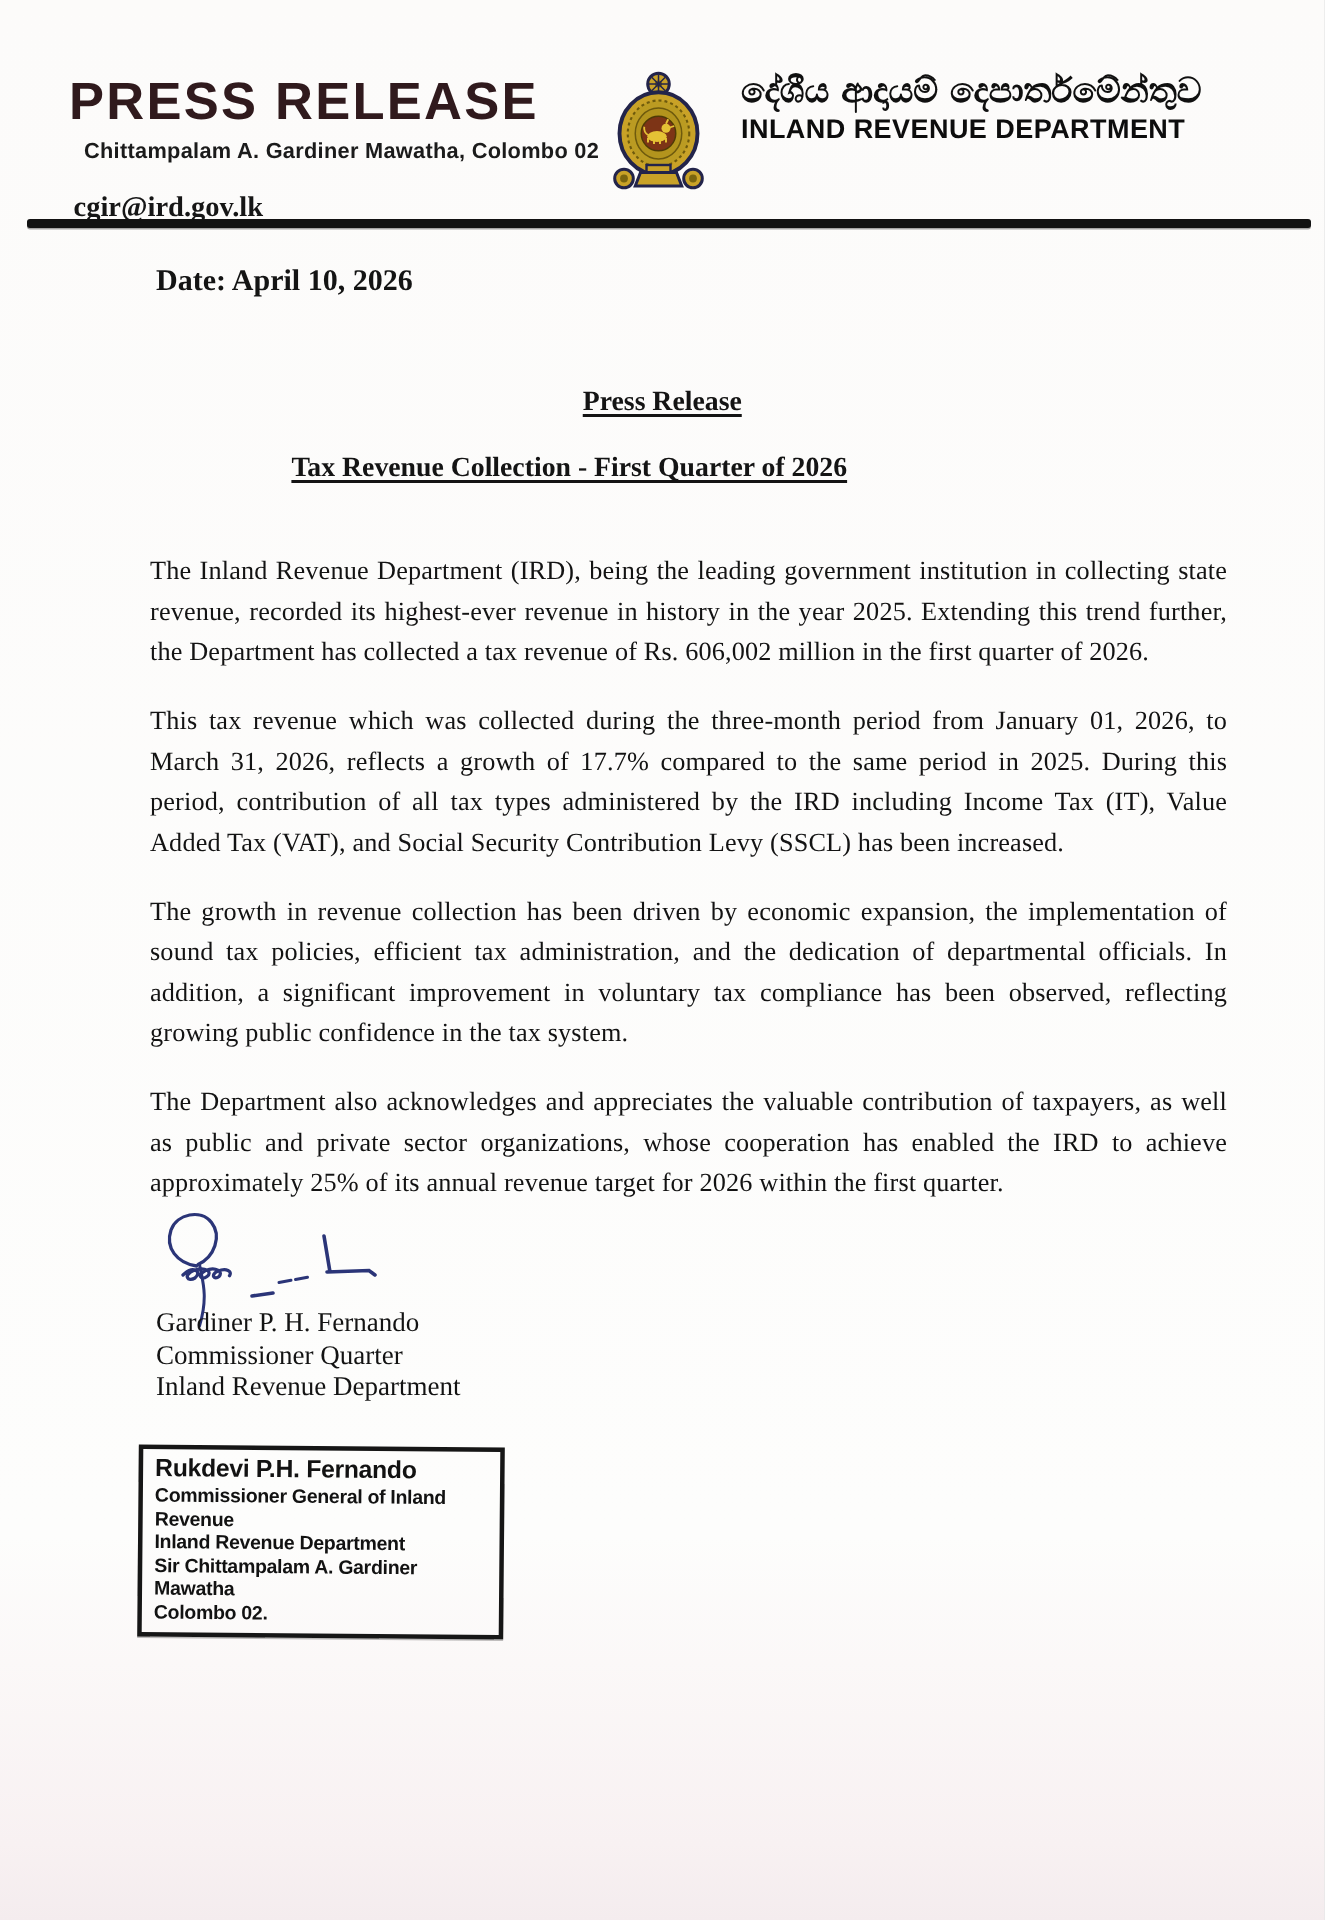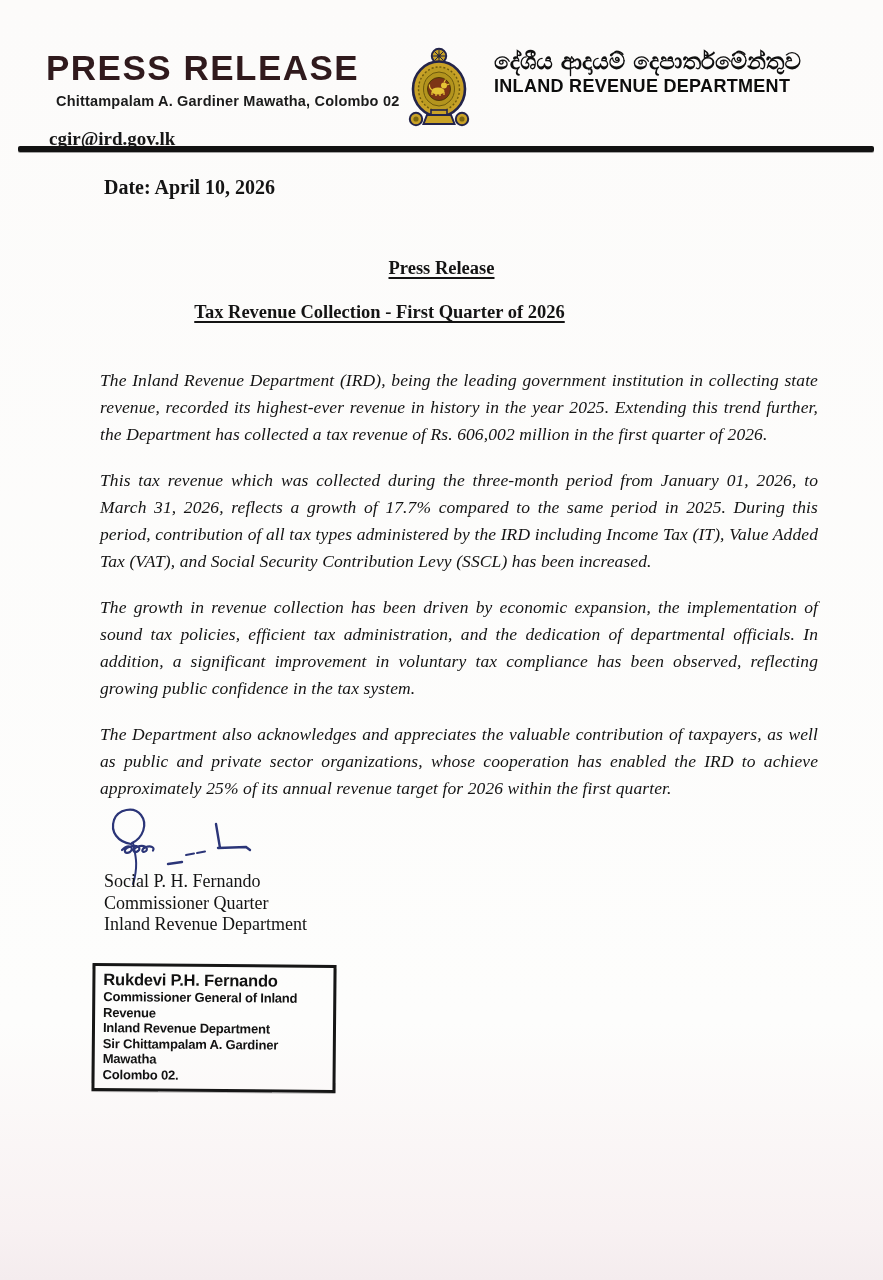--- a/index.html
+++ b/index.html
@@ -59,21 +59,21 @@
     position:absolute;left:0;top:258px;width:883px;text-align:center;
     font-weight:700;font-size:18.5px;
     text-decoration:underline;text-underline-offset:3px;text-decoration-thickness:2px;
   }
   .heading-2{
     position:absolute;left:0;top:302px;width:759px;text-align:center;
     font-weight:700;font-size:18.5px;
     text-decoration:underline;text-underline-offset:3px;text-decoration-thickness:2px;
   }
   .body-copy{
-    position:absolute;left:100px;top:367px;width:718px;font-style:italic;
+    position:absolute;left:100px;top:367px;width:718px;
   }
   .body-copy p{
     margin:0 0 19px 0;
     font-size:17.5px;line-height:27px;
     text-align:justify;color:#131313;
     letter-spacing:.1px;
   }
   
   .signature{position:absolute;left:98px;top:798px;width:160px;height:88px;}
   .sign-block{
@@ -165,21 +165,21 @@
         <path d="M88 57 l8 -1.5" stroke-width="2"></path>
         <path d="M99 55 l8 -1.5" stroke-width="2"></path>
         <path d="M70 66 l14 -2" stroke-width="2.4"></path>
 
         <path d="M118 26 l4 24 M120 50 l28 -1 l4 3" stroke-width="2.4"></path>
       </g>
     </svg>
   </div>
 
   <div class="sign-block">
-    <div>Social P. H. Fernando</div>
+    <div>Gardiner P. H. Fernando</div>
     <div>Commissioner Quarter</div>
     <div>Inland Revenue Department</div>
   </div>
 
   <div class="stamp">
     <div class="stamp-line-1">Rukdevi P.H. Fernando</div>
     <div class="stamp-line">Commissioner General of Inland Revenue</div>
     <div class="stamp-line">Inland Revenue Department</div>
     <div class="stamp-line">Sir Chittampalam A. Gardiner Mawatha</div>
     <div class="stamp-line">Colombo 02.</div>

